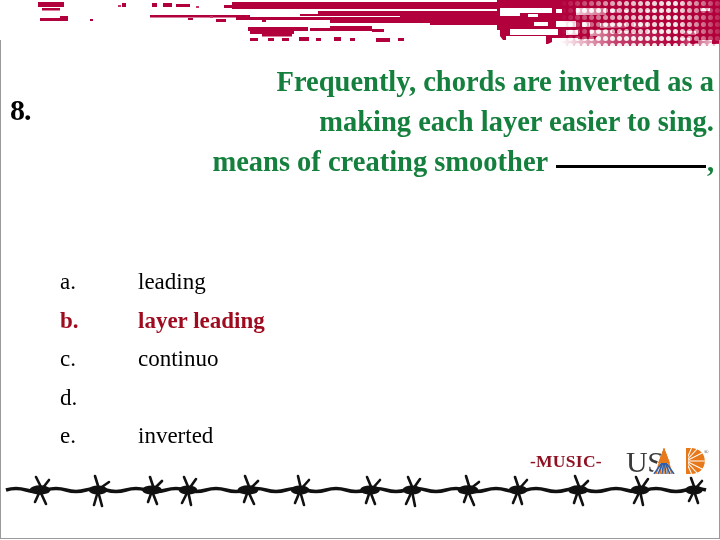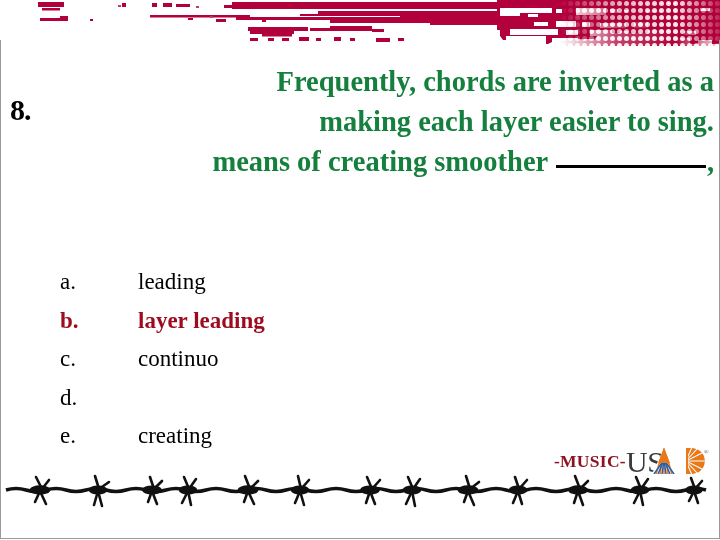--- a/index.html
+++ b/index.html
@@ -111,21 +111,21 @@
     font-weight: bold;
   }
 
   
   #branding {
     position: absolute;
     right: 8px;
     bottom: 62px;
     display: flex;
     align-items: center;
-    gap: 0;
+    gap: 24px;
   }
   #subject-tag {
     font-size: 17.5px;
     font-weight: bold;
     color: #8e1021;
     letter-spacing: 0.3px;
     white-space: nowrap;
   }
   #usad-logo {
     position: relative;
@@ -292,21 +292,21 @@
       <span class="letter">c.</span>
       <span class="text">continuo</span>
     </div>
 
     <div class="choice">
       <span class="letter">d.</span>
     </div>
 
     <div class="choice">
       <span class="letter">e.</span>
-      <span class="text">creating</span>
+      <span class="text">inverted</span>
     </div>
 
   </div>
 
   <div id="branding">
 
     <div id="subject-tag">-MUSIC-</div>
 
     <div id="usad-logo">
       <svg width="86" height="34" viewBox="0 0 86 34" xmlns="http://www.w3.org/2000/svg">

